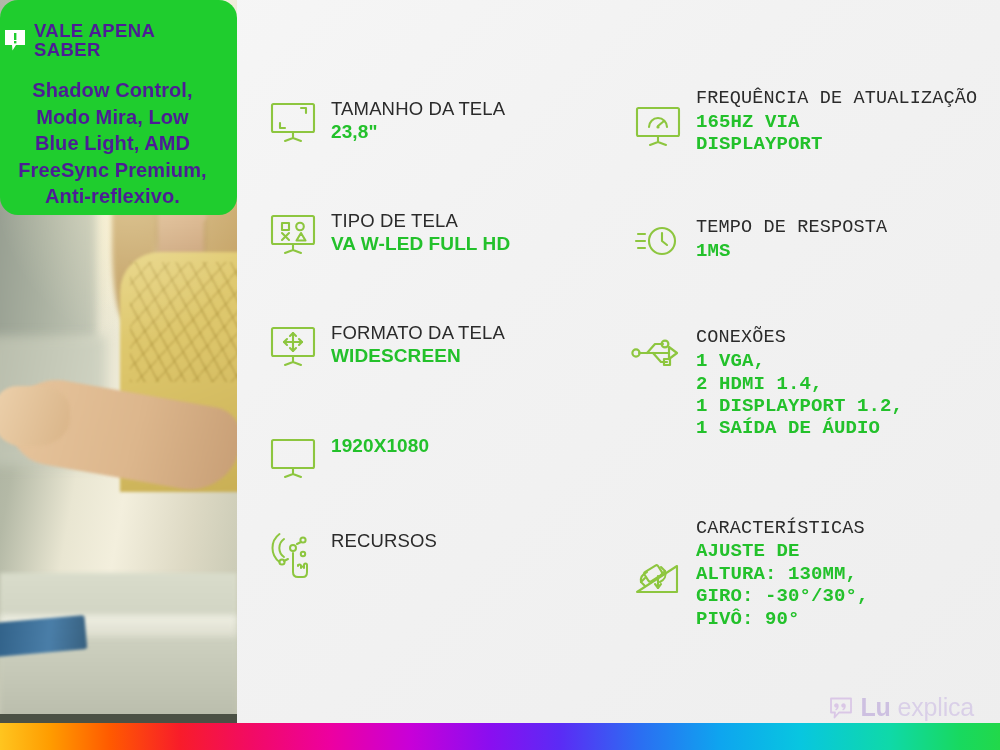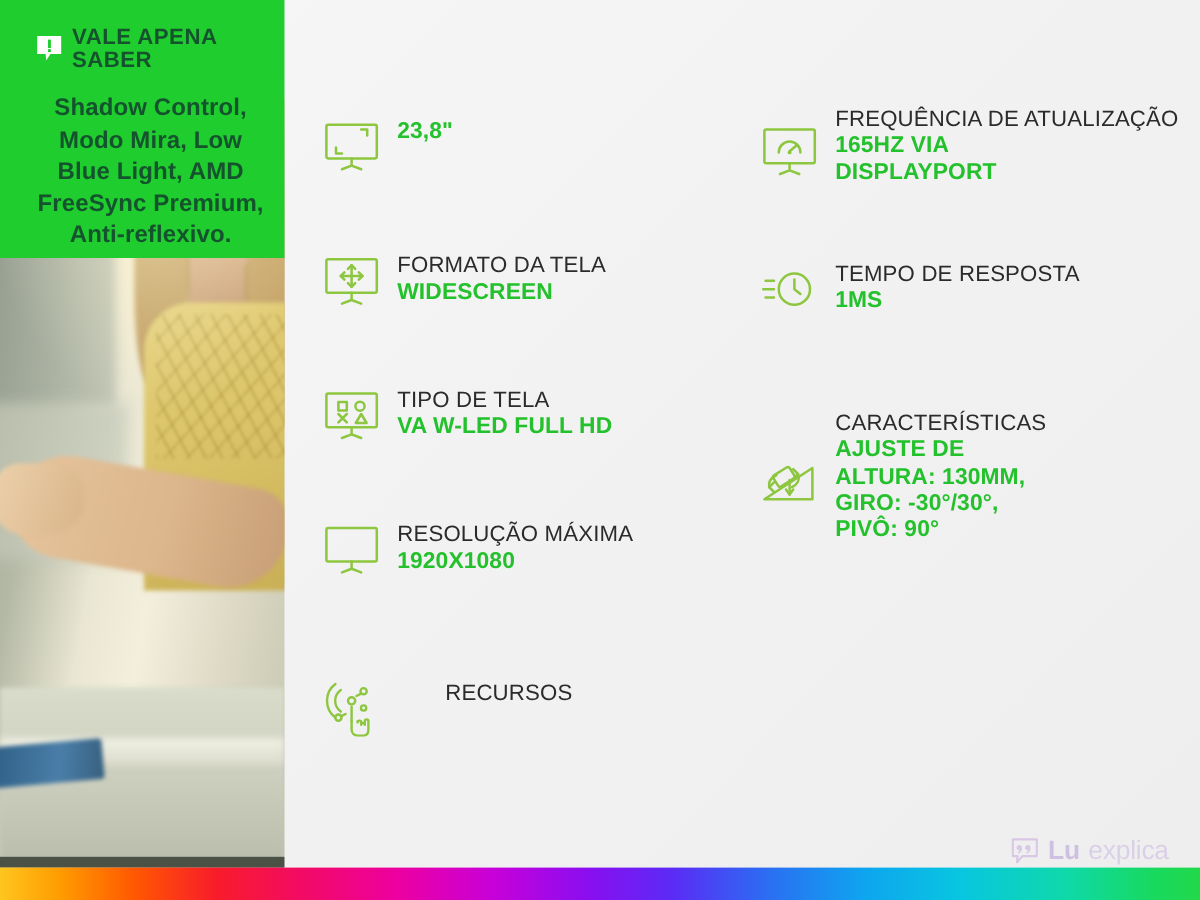--- a/index.html
+++ b/index.html
@@ -151,38 +151,39 @@
       linear-gradient(180deg, rgba(255,255,240,.22) 0%, rgba(255,255,240,0) 30%),
       radial-gradient(ellipse 200px 260px at 55% 22%, rgba(255,247,215,.45), rgba(255,247,215,0) 70%);
     pointer-events: none;
   }
 
   
   .green-box {
     position: absolute; left: 0; top: 0;
     width: 237px; height: 215px;
     background: #1fcd2e;
-    padding: 22px 16px 14px 30px;
-    color: #14532d;
+    padding: 22px 16px 14px 4px;
+    color: #4c1d95;
+    border-radius: 18px;
   }
   .gb-head { display: flex; align-items: center; gap: 8px; margin-bottom: 18px; }
   .gb-icon { width: 22px; height: 24px; flex: none; position: relative; }
   .gb-title {
     font-size: 18.5px; font-weight: 700; letter-spacing: .4px;
     line-height: 1;
   }
   .gb-text {
     font-size: 20px; font-weight: 600; line-height: 1.33;
     letter-spacing: .1px;
   }
 
   
   .col { position: absolute; }
   .col-left  { left: 265px; top: 98px;  width: 330px; }
-  .col-right { left: 630px; top: 88px;  width: 360px; }
+  .col-right { left: 630px; top: 88px;  width: 360px; font-family: Liberation Mono, monospace; }
 
   .spec { display: flex; align-items: flex-start; }
   .spec .ic {
     width: 56px; flex: none;
     display: flex; justify-content: center;
     padding-top: 2px;
   }
   .spec .tx { padding-left: 10px; }
   .spec-label {
     font-size: 18.5px; font-weight: 500; color: #2b2b2b;
@@ -195,36 +196,36 @@
     text-transform: uppercase;
     white-space: pre-line;
     margin-top: 1px;
   }
 
   
   .l0 { margin-top: 0px; }
   .l1 { margin-top: 66px; }
   .l2 { margin-top: 66px; }
   .l3 { margin-top: 66px; }
-  .l4 { margin-top: 86px; gap: 40px; }
+  .l4 { margin-top: 50px; }
   
   .r0 { margin-top: 0px; }
   .r1 { margin-top: 62px; }
   .r2 { margin-top: 64px; }
   .r3 { margin-top: 78px; align-items: center; }
 
   svg { display: block; }
 
   
   .lu {
     position: absolute; right: 26px; bottom: 28px;
     display: flex; align-items: center; gap: 7px;
     opacity: .55;
   }
-  .lu-word { font-size: 22px; letter-spacing: -.2px; }
+  .lu-word { font-size: 25px; letter-spacing: -.2px; }
   .lu-lu { font-weight: 800; color: #b39bd6; }
   .lu-ex { font-weight: 400; color: #c9b7e3; }
 
   
   .rainbow {
     position: absolute; left: 0; bottom: 0;
     width: 1000px; height: 27px;
     background: linear-gradient(90deg,
       #ffc51f 0%, #ff9c00 5%, #ff5a00 11%, #f81c2a 18%,
       #f20b63 25%, #ed00a0 33%, #c800d8 41%, #8a0ef0 49%,
@@ -293,39 +294,22 @@
         <svg width="50" height="44" viewBox="0 0 50 44">
           <g fill="none" stroke="#8dc63f" stroke-width="2.1" stroke-linecap="round" stroke-linejoin="round">
             <rect x="4" y="4" width="42" height="28" rx="1.5"></rect>
             <path d="M38 8v5M38 8h-5"></path>
             <path d="M12 28v-5M12 28h5"></path>
             <path d="M25 32v6M17 41l8-3 8 3"></path>
           </g>
         </svg>
       </div>
       <div class="tx">
+        <div class="spec-label">TAMANHO DA TELA</div>
         <div class="spec-value">23,8"</div>
-      </div>
-    </div>
-
-    <div class="spec l2">
-      <div class="ic">
-        <svg width="50" height="44" viewBox="0 0 50 44">
-          <g fill="none" stroke="#8dc63f" stroke-width="2.1" stroke-linecap="round" stroke-linejoin="round">
-            <rect x="4" y="4" width="42" height="28" rx="1.5"></rect>
-            <path d="M25 9v18M16 18h18"></path>
-            <path d="M25 9l-3 3M25 9l3 3M25 27l-3-3M25 27l3-3"></path>
-            <path d="M16 18l3-3M16 18l3 3M34 18l-3-3M34 18l-3 3"></path>
-            <path d="M25 32v6M17 41l8-3 8 3"></path>
-          </g>
-        </svg>
-      </div>
-      <div class="tx">
-        <div class="spec-label">FORMATO DA TELA</div>
-        <div class="spec-value">WIDESCREEN</div>
       </div>
     </div>
 
     <div class="spec l1">
       <div class="ic">
         <svg width="50" height="44" viewBox="0 0 50 44">
           <g fill="none" stroke="#8dc63f" stroke-width="2.1" stroke-linecap="round" stroke-linejoin="round">
             <rect x="4" y="4" width="42" height="28" rx="1.5"></rect>
             <rect x="14" y="11" width="7" height="7"></rect>
             <circle cx="32" cy="14.5" r="3.8"></circle>
@@ -334,31 +318,48 @@
             <path d="M25 32v6M17 41l8-3 8 3"></path>
           </g>
         </svg>
       </div>
       <div class="tx">
         <div class="spec-label">TIPO DE TELA</div>
         <div class="spec-value">VA W-LED FULL HD</div>
       </div>
     </div>
 
+    <div class="spec l2">
+      <div class="ic">
+        <svg width="50" height="44" viewBox="0 0 50 44">
+          <g fill="none" stroke="#8dc63f" stroke-width="2.1" stroke-linecap="round" stroke-linejoin="round">
+            <rect x="4" y="4" width="42" height="28" rx="1.5"></rect>
+            <path d="M25 9v18M16 18h18"></path>
+            <path d="M25 9l-3 3M25 9l3 3M25 27l-3-3M25 27l3-3"></path>
+            <path d="M16 18l3-3M16 18l3 3M34 18l-3-3M34 18l-3 3"></path>
+            <path d="M25 32v6M17 41l8-3 8 3"></path>
+          </g>
+        </svg>
+      </div>
+      <div class="tx">
+        <div class="spec-label">FORMATO DA TELA</div>
+        <div class="spec-value">WIDESCREEN</div>
+      </div>
+    </div>
+
     <div class="spec l3">
       <div class="ic">
         <svg width="50" height="44" viewBox="0 0 50 44">
           <g fill="none" stroke="#8dc63f" stroke-width="2.1" stroke-linecap="round" stroke-linejoin="round">
             <rect x="4" y="4" width="42" height="28" rx="1.5"></rect>
             <path d="M25 32v6M17 41l8-3 8 3"></path>
           </g>
         </svg>
       </div>
       <div class="tx">
-        <div class="spec-label">RESOLUÇÃO MÁXIMA</div>
         <div class="spec-value">1920X1080</div>
       </div>
     </div>
 
     <div class="spec l4">
       <div class="ic">
         <svg width="50" height="46" viewBox="0 0 50 46">
           <g fill="none" stroke="#8dc63f" stroke-width="2" stroke-linecap="round" stroke-linejoin="round">
             <circle cx="25" cy="16" r="3"></circle>
             <path d="M16 25a11 11 0 0 1 0-18"></path>
@@ -409,20 +410,42 @@
             <path d="M5 15h7M3 22h9M5 29h7"></path>
           </g>
         </svg>
       </div>
       <div class="tx">
         <div class="spec-label">TEMPO DE RESPOSTA</div>
         <div class="spec-value">1MS</div>
       </div>
     </div>
 
+    <div class="spec r2">
+      <div class="ic" style="padding-top:6px;">
+        <svg width="54" height="40" viewBox="0 0 54 40">
+          <g fill="none" stroke="#8dc63f" stroke-width="2.2" stroke-linecap="round" stroke-linejoin="round">
+            <path d="M8 20h30"></path>
+            <circle cx="5" cy="20" r="3.6"></circle>
+            <path d="M16 20l8-9h8"></path>
+            <circle cx="34" cy="11" r="3.4"></circle>
+            <path d="M22 20l8 9h6"></path>
+            <rect x="33" y="26" width="6" height="6"></rect>
+            <path d="M38 14l8 6-8 6z"></path>
+          </g>
+        </svg>
+      </div>
+      <div class="tx">
+        <div class="spec-label">CONEXÕES</div>
+        <div class="spec-value">1 VGA,
+2 HDMI 1.4,
+1 DISPLAYPORT 1.2,
+1 SAÍDA DE ÁUDIO</div>
+      </div>
+    </div>
 
     <div class="spec r3">
       <div class="ic" style="padding-top:12px;">
         <svg width="54" height="44" viewBox="0 0 54 44">
           <g fill="none" stroke="#8dc63f" stroke-width="2.1" stroke-linecap="round" stroke-linejoin="round">
             <path d="M6 34h40V8z"></path>
             <rect x="14" y="10" width="16" height="11" rx="2" transform="rotate(-32 22 15)"></rect>
             <path d="M30 9l4 4-4 4"></path>
             <path d="M34 13c2 5-1 9-5 11"></path>
             <path d="M14 28l-4-4 4-4"></path>

